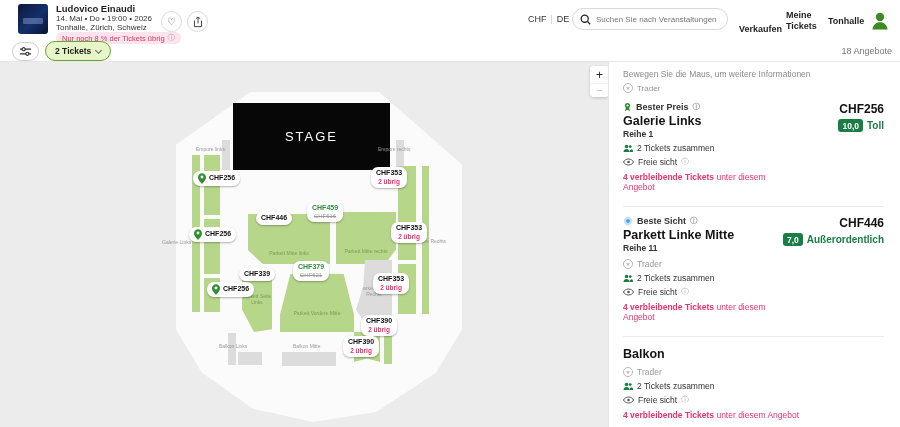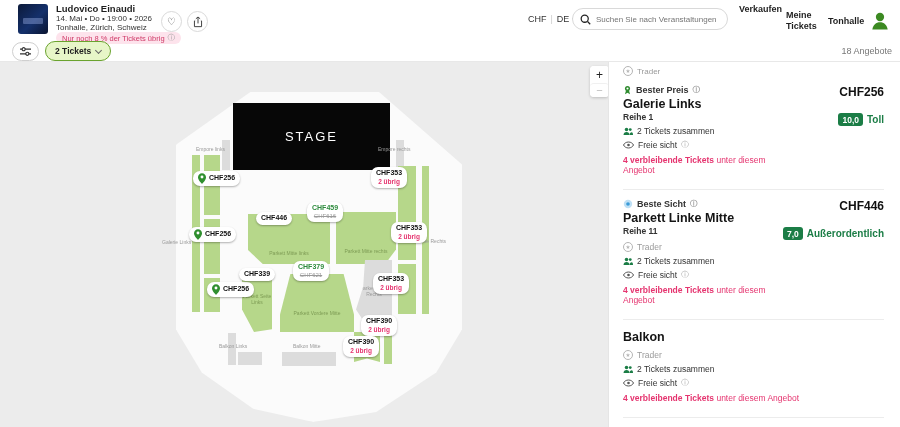--- a/index.html
+++ b/index.html
@@ -23,21 +23,21 @@
   .heart-btn { left:161px; font-size:10px; color:#444; }
   .share-btn { left:187px; }
   .cur-lang { position:absolute; left:528px; top:14px; display:flex; align-items:center; gap:4px; font-size:9px; color:#333; cursor:pointer; }
   .cur-lang .sep{ color:#ccc; }
   .chev { display:inline-block; width:5px; height:5px; border-right:1.2px solid #666; border-bottom:1.2px solid #666;
     transform:rotate(45deg); margin-top:-2px; }
   .search-box { position:absolute; left:572px; top:8px; width:156px; height:22px; border:1px solid #d9d9d9;
     border-radius:11px; background:#fff; display:flex; align-items:center; padding:0 7px; gap:5px; }
   .search-box input { border:none; outline:none; font-size:8px; color:#333; width:120px; background:transparent;
     font-family:"Liberation Sans", sans-serif; }
-  .nav-sell { position:absolute; left:739px; top:4px; font-size:9px; font-weight:bold; cursor:pointer; }
+  .nav-sell { position:absolute; left:739px; top:24px; font-size:9px; font-weight:bold; cursor:pointer; }
   .nav-mytix { position:absolute; left:786px; top:10px; font-size:9px; font-weight:bold; width:36px; line-height:1.25; cursor:pointer; }
   .nav-login { position:absolute; left:828px; top:16px; font-size:9px; font-weight:bold; cursor:pointer; }
   .avatar { position:absolute; left:870px; top:11px; width:20px; height:20px; cursor:pointer; }
 
   .filter-btn { position:absolute; left:12px; top:42px; width:27px; height:19px; border:1px solid #cfcfcf;
     border-radius:10px; background:#fff; display:flex; align-items:center; justify-content:center; cursor:pointer; }
   .tickets-btn { position:absolute; left:45px; top:41px; height:20px; padding:0 9px; display:flex; align-items:center; gap:5px;
     background:#e7f6c8; border:1px solid #6aa32f; border-radius:10px; font-size:8.5px; font-weight:bold; color:#222; cursor:pointer; }
   .offers { position:absolute; right:8px; top:46px; font-size:9px; color:#777; }
 
@@ -71,21 +71,21 @@
     border-left:1px solid #e5e5e5; overflow:hidden; }
   .hint { margin:7px 16px 0 14px; font-size:8.5px; color:#8a8a8a; }
   .hint-trader { margin:4px 16px 0 14px; display:flex; align-items:center; gap:4px; font-size:8px; color:#9a9a9a; }
   .listing { margin:0 16px 0 14px; padding:9px 0 14px; border-bottom:1px solid #ececec; cursor:pointer; }
   .l-top { display:flex; justify-content:space-between; }
   .l-badge { display:flex; align-items:center; gap:4px; font-size:9px; font-weight:600; color:#333; margin-bottom:2px; }
   .l-title { font-size:12.5px; font-weight:bold; color:#141414; margin:1px 0 1px; }
   .l-row { font-size:8.5px; font-weight:bold; color:#333; }
   .l-right { text-align:right; min-width:110px; }
   .l-price { font-size:12px; font-weight:bold; color:#111; }
-  .l-rating { margin-top:14px; display:flex; justify-content:flex-end; align-items:center; gap:4px; }
+  .l-rating { margin-top:3px; display:flex; justify-content:flex-end; align-items:center; gap:4px; }
   .score { background:#1b7d46; color:#fff; font-size:8.5px; font-weight:bold; padding:1.5px 4px; border-radius:3px; }
   .rlabel { font-size:10px; font-weight:bold; color:#1b7d46; }
   .l-trader { margin-top:6px; display:flex; align-items:center; gap:4px; font-size:8.5px; color:#9a9a9a; }
   .trader-ic { width:10px; height:10px; border:1px solid #b5b5b5; border-radius:50%; display:flex; align-items:center;
     justify-content:center; font-size:5.5px; color:#b5b5b5; }
   .l-together,.l-view { margin-top:4px; display:flex; align-items:center; gap:4px; font-size:8.5px; color:#333; }
   .info-i { font-size:7.5px; color:#9a9a9a; cursor:pointer; }
   .l-remaining { margin-top:5px; font-size:8.5px; color:#e5346f; }
   .l-remaining b { font-weight:bold; }
   svg { display:block; }
@@ -282,20 +282,21 @@
   </div>
     </div>
 
   <div class="zoom-ctl">
     <button>+</button>
     <button class="zo">−</button>
   </div>
 </div>
 
 <div class="panel">
+  <div class="hint">Bewegen Sie die Maus, um weitere Informationen</div>
   <div class="hint-trader">
     <span class="trader-ic">★</span>
     <span>Trader</span>
   </div>
   <div id="listings">
       <div class="listing">
     <div class="l-top">
       <div class="l-left">
         <div class="l-badge">
           <span class="icn-ribbon">

